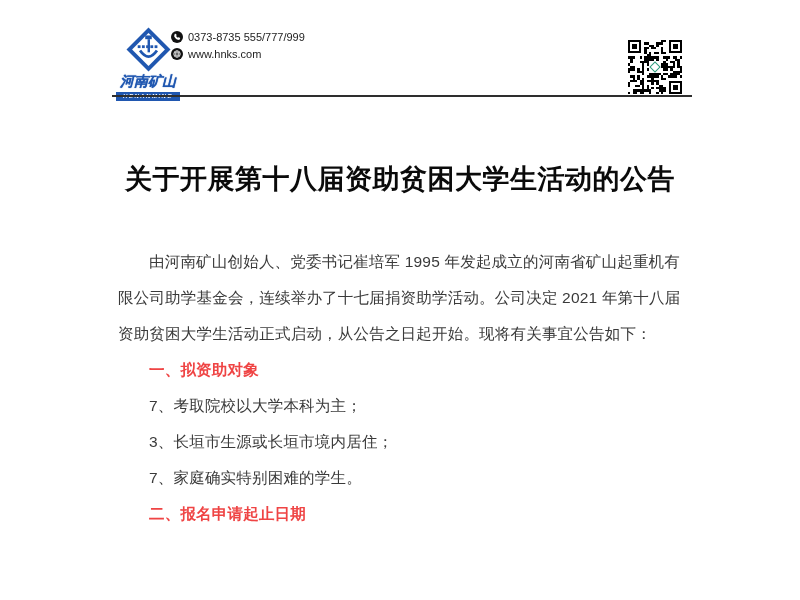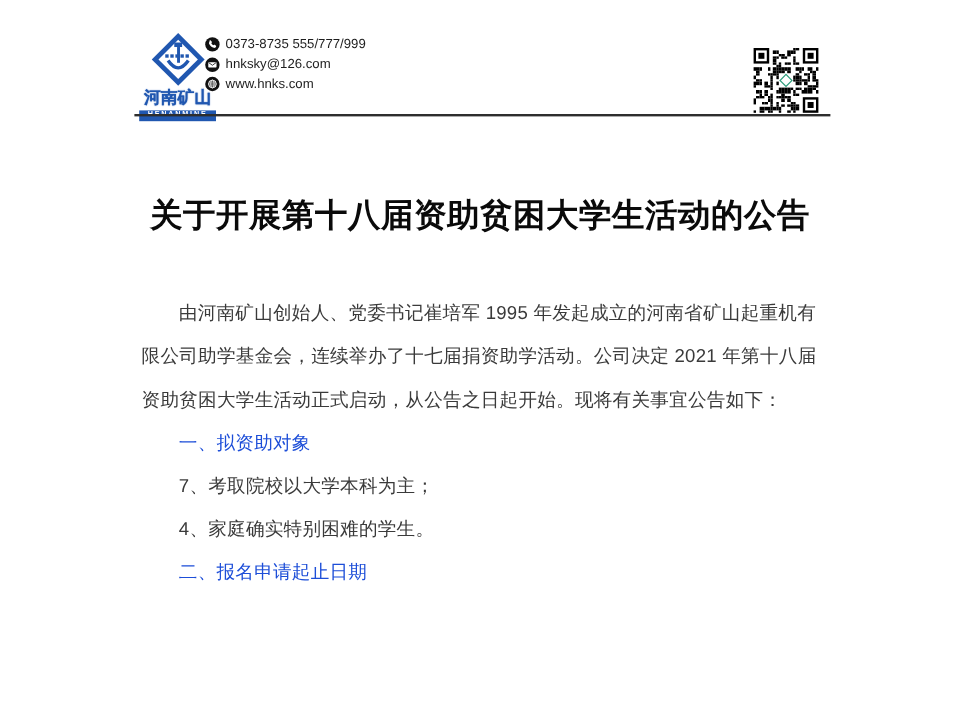--- a/index.html
+++ b/index.html
@@ -1,20 +1,20 @@
 <!DOCTYPE html>
 <html><head>
 <meta charset="utf-8">
 <style>
   html,body{margin:0;padding:0;background:#fff;}
   .page{position:relative;width:800px;height:600px;background:#fff;overflow:hidden;
         font-family:"Liberation Sans","DejaVu Sans",sans-serif;}
 
   
-  .logo{position:absolute;left:116px;top:27px;width:64px;}
+  .logo{position:absolute;left:116px;top:27px;width:64px;font-style:italic;}
   .logo-mark{display:block;margin:0 auto;width:45px;height:45px;}
   .logo-cn{margin-top:1px;text-align:center;font-size:14px;font-weight:bold;
            color:#2057b0;letter-spacing:0px;white-space:nowrap;
            text-shadow:0 0 1px #2057b0;}
   .logo-en{margin-top:1px;height:9px;line-height:9px;background:#2057b0;color:#fff;
            font-size:6px;font-weight:bold;text-align:center;letter-spacing:1.5px;}
 
   .contacts{position:absolute;left:171px;top:29px;margin:0;padding:0;list-style:none;}
   .contacts li{display:flex;align-items:center;height:16.6px;}
   .cicon{flex:0 0 12px;width:12px;height:12px;border-radius:50%;background:#111;
@@ -32,21 +32,21 @@
 
   .header-rule{position:absolute;left:112px;top:95px;width:580px;height:2px;background:#2e2e2e;}
 
   
   .doc-title{position:absolute;left:100px;top:163px;width:600px;margin:0;
              text-align:center;font-size:27px;line-height:32px;font-weight:bold;color:#0a0a0a;
              letter-spacing:0.5px;white-space:nowrap;}
   .doc-body{position:absolute;left:118px;top:244px;width:574px;
             font-size:15.5px;line-height:36px;color:#3a3a3a;}
   .doc-body p{margin:0;text-indent:31px;letter-spacing:0.2px;}
-  .doc-body p.bold{font-weight:normal;color:#1d4ed8;}
+  .doc-body p.bold{font-weight:bold;color:#ef4444;}
 </style>
 </head>
 <body>
 
 <div class="page">
 
   <div class="logo">
     <svg class="logo-mark" viewBox="0 0 48 48">
       <polygon points="24,0.5 47.5,24 24,47.5 0.5,24" fill="#2057b0"></polygon>
       <polygon points="24,6.5 41.5,24 24,41.5 6.5,24" fill="#ffffff"></polygon>
@@ -64,29 +64,20 @@
   </div>
 
   <ul class="contacts" id="contact-list">
       <li>
         <span class="cicon">
           <svg viewBox="0 0 16 16">
             <path d="M4.2 3c.5-.5 1.3-.5 1.8 0l1 1c.5.5.5 1.3 0 1.8l-.5.5c.7 1.2 1.7 2.2 2.9 2.9l.5-.5c.5-.5 1.3-.5 1.8 0l1 1c.5.5.5 1.3 0 1.8l-.6.6c-.6.6-1.5.8-2.3.4C7.3 11.9 5 9.6 3.6 7 3.2 6.2 3.4 5.3 4 4.7z" fill="#fff"></path>
           </svg>
         </span>
         <span class="ctext">0373-8735 555/777/999</span>
-      </li>
-      <li>
-        <span class="cicon">
-          <svg viewBox="0 0 16 16">
-            <rect x="2.5" y="4.5" width="11" height="7" rx="0.8" fill="#fff"></rect>
-            <path d="M3.2 5.2 8 8.6l4.8-3.4" stroke="#111" stroke-width="1.1" fill="none"></path>
-          </svg>
-        </span>
-        <span class="ctext">hnksky@126.com</span>
       </li>
       <li>
         <span class="cicon">
           <svg viewBox="0 0 16 16">
             <circle cx="8" cy="8" r="5.2" fill="none" stroke="#fff" stroke-width="1.2"></circle>
             <ellipse cx="8" cy="8" rx="2.3" ry="5.2" fill="none" stroke="#fff" stroke-width="1"></ellipse>
             <path d="M2.8 8h10.4M3.5 5.4h9M3.5 10.6h9" stroke="#fff" stroke-width="1" fill="none"></path>
           </svg>
         </span>
         <span class="ctext">www.hnks.com</span>
@@ -276,17 +267,18 @@
       <div class="cell" style="left: 32.87px; top: 51.65px; width: 2.35px; height: 2.35px;"></div>
     </div>
 
   <div class="header-rule"></div>
 
   <h1 class="doc-title">关于开展第十八届资助贫困大学生活动的公告</h1>
   <div class="doc-body" id="doc-body">
       <p>由河南矿山创始人、党委书记崔培军 1995 年发起成立的河南省矿山起重机有限公司助学基金会，连续举办了十七届捐资助学活动。公司决定 2021 年第十八届资助贫困大学生活动正式启动，从公告之日起开始。现将有关事宜公告如下：</p>
       <p class="bold">一、拟资助对象</p>
       <p>7、考取院校以大学本科为主；</p>
-      <p>4、家庭确实特别困难的学生。</p>
+      <p>3、长垣市生源或长垣市境内居住；</p>
+      <p>7、家庭确实特别困难的学生。</p>
       <p class="bold">二、报名申请起止日期</p>
     </div>
 
 </div>
 
 </body></html>

